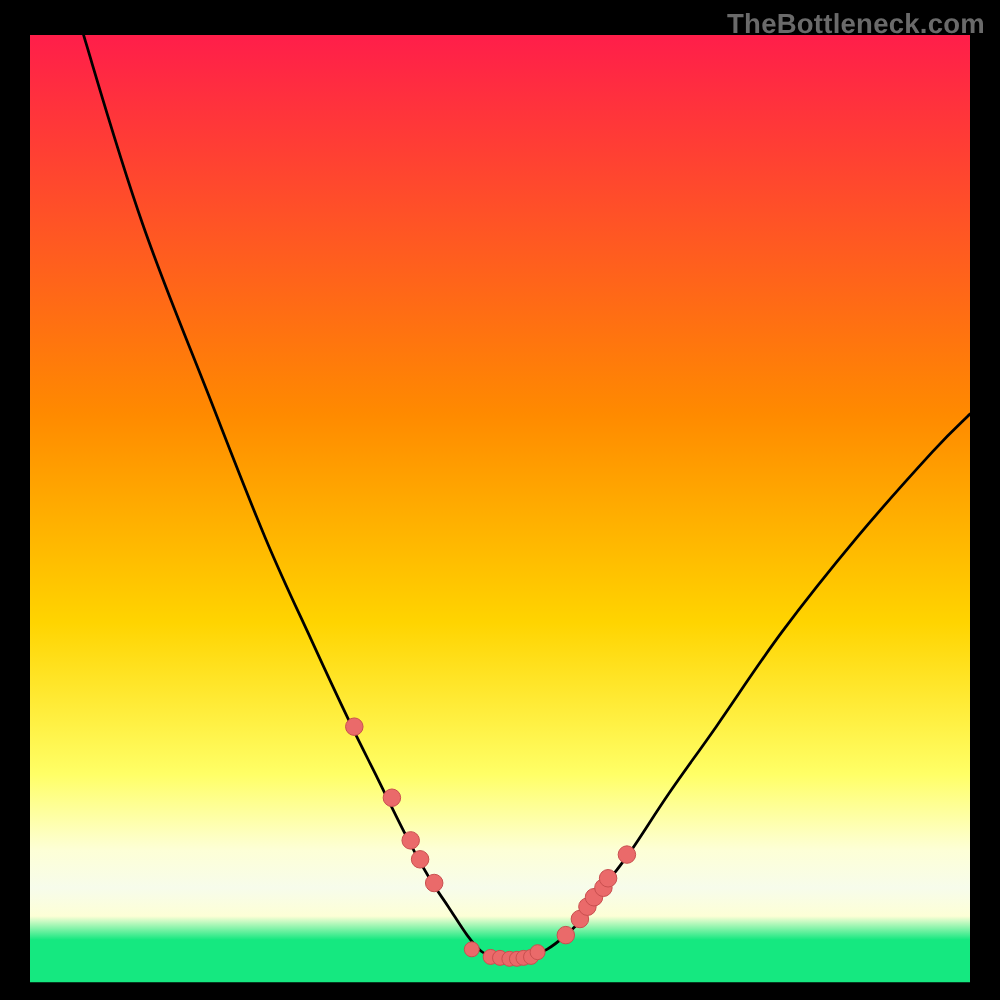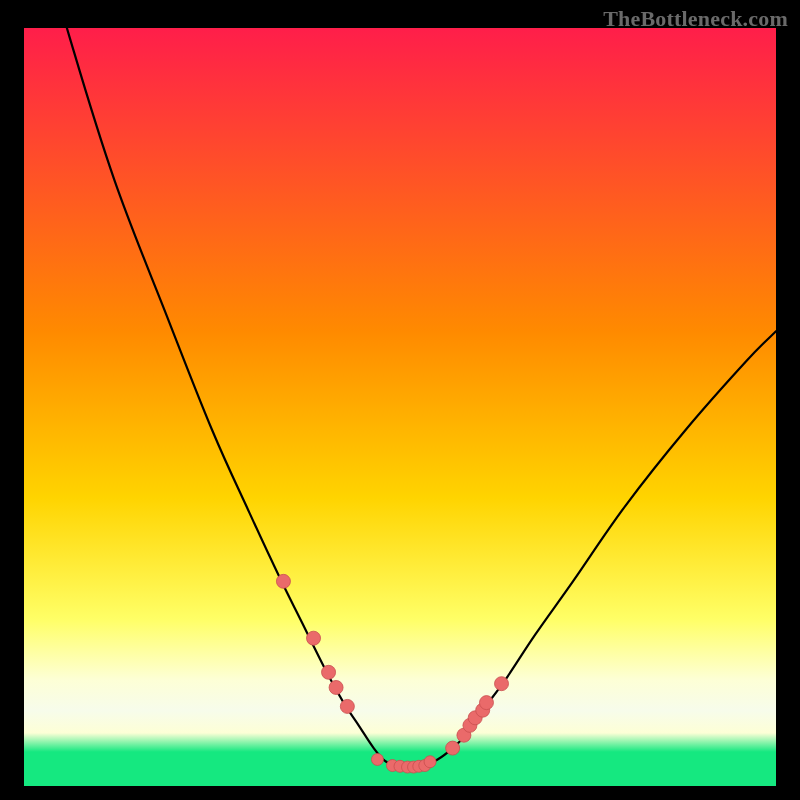--- a/index.html
+++ b/index.html
@@ -13,21 +13,21 @@
   .wrap {
     position: relative;
     width: 800px;
     height: 800px;
     background: #000;
   }
   .watermark {
     position: absolute;
     top: 6px;
     right: 12px;
-    font-family: Liberation Serif, serif;
+    font-family: Liberation Sans, sans-serif;
     font-size: 22px;
     font-weight: 600;
     color: #6a6a6a;
     letter-spacing: 0.2px;
     z-index: 3;
   }
   svg.plot {
     position: absolute;
     left: 24px;
     top: 28px;

